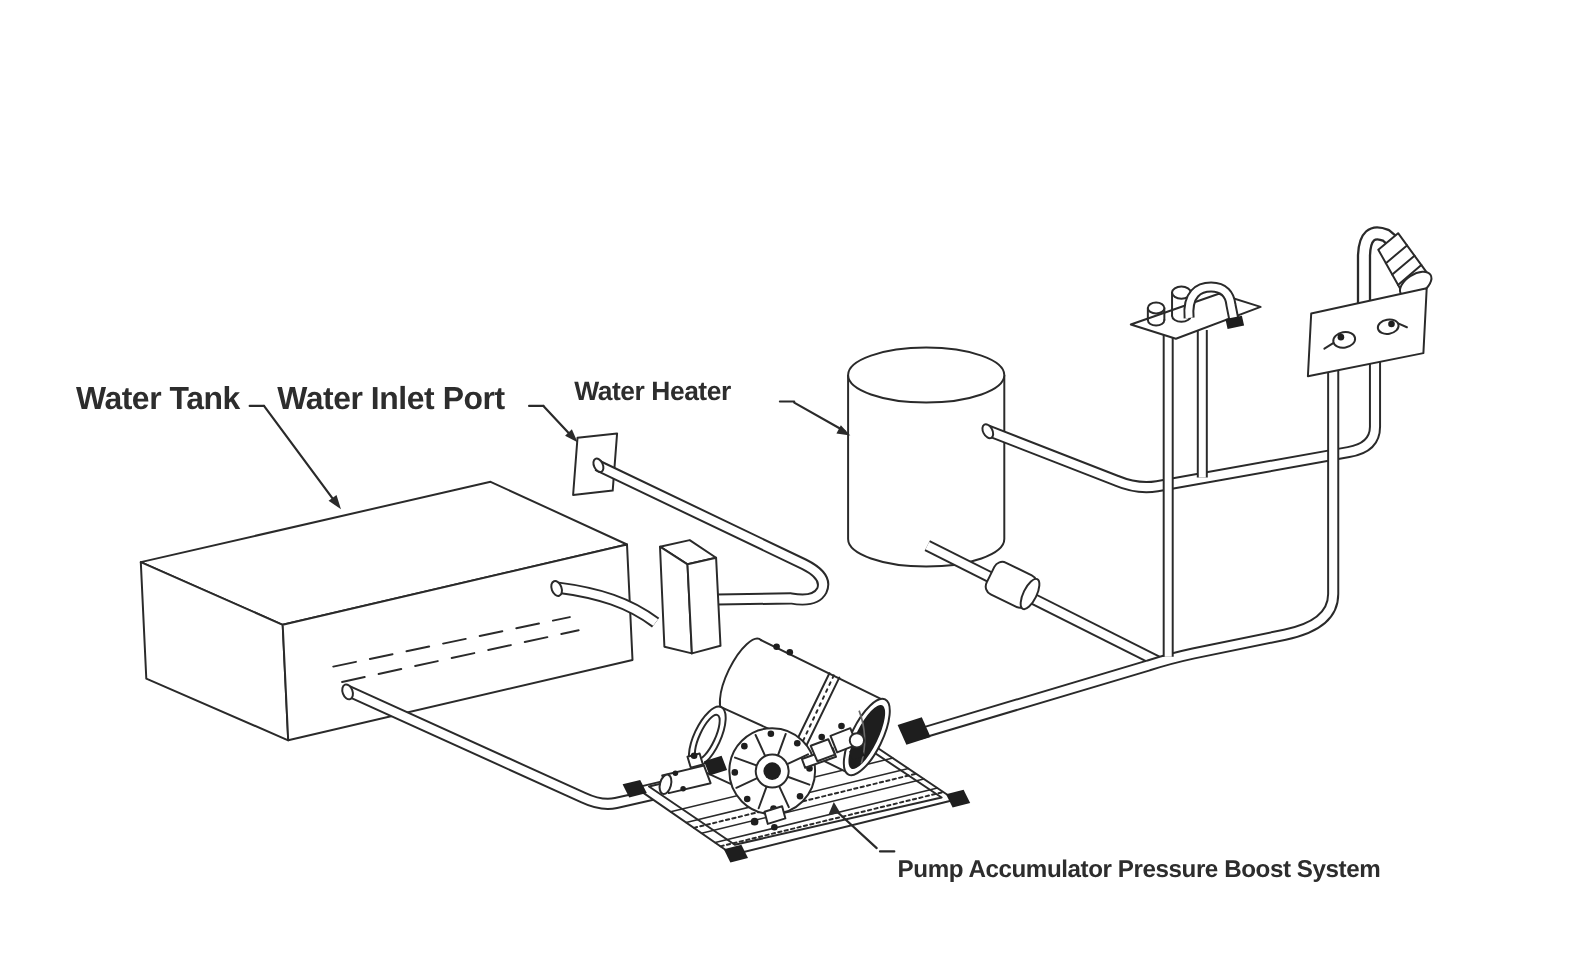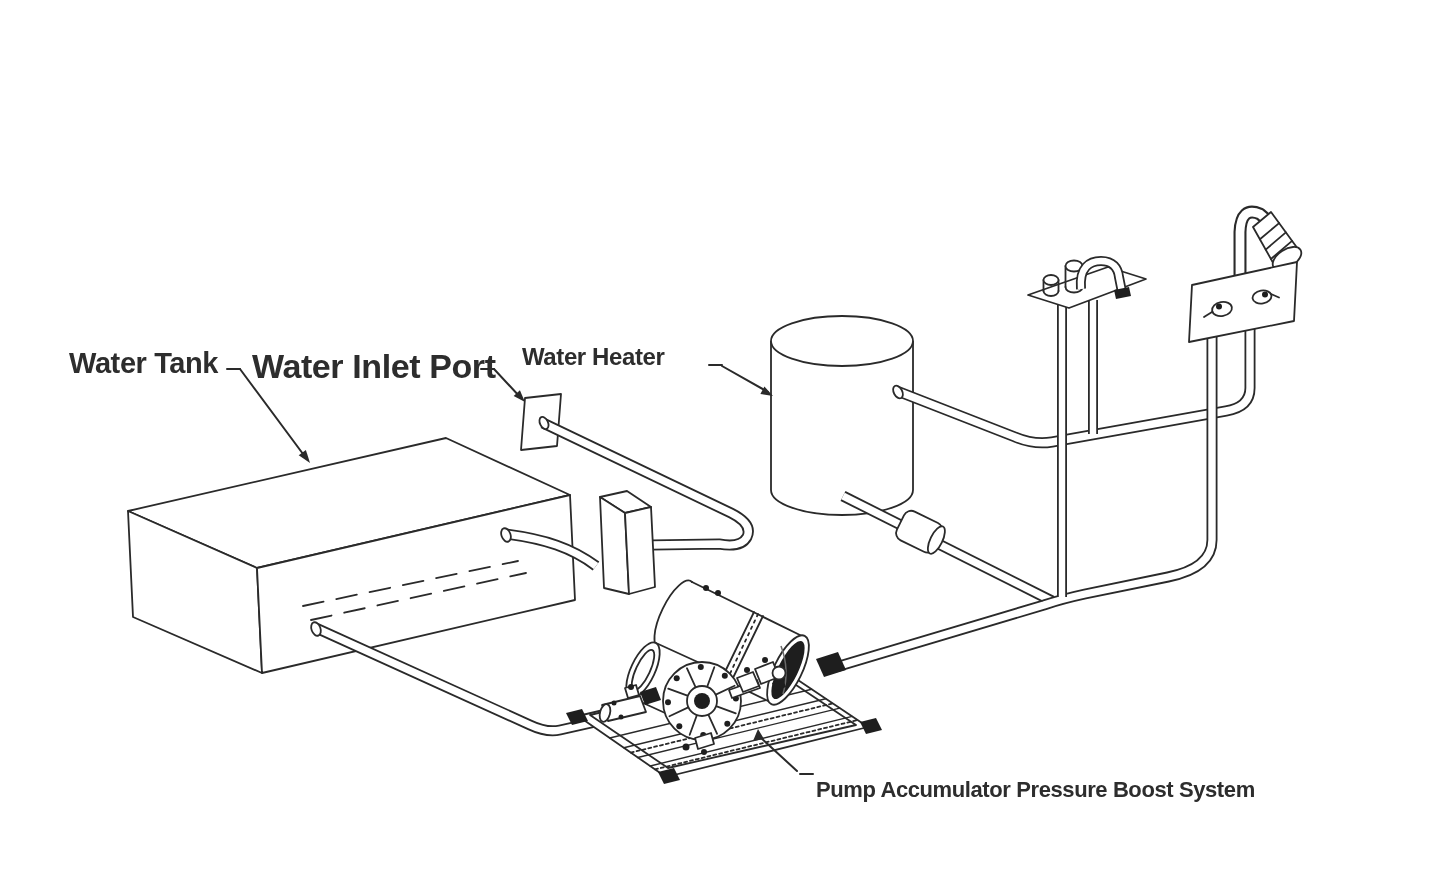--- a/index.html
+++ b/index.html
@@ -1,21 +1,21 @@
 <!DOCTYPE html>
 <html><head>
 <meta charset="utf-8">
 <style>
   html,body{margin:0;padding:0;background:#fff;}
   .stage{position:relative;width:1445px;height:870px;background:#ffffff;overflow:hidden;
          font-family:"Liberation Sans",sans-serif;}
   .stage svg{position:absolute;left:0;top:0;}
   .lbl{position:absolute;font-weight:600;color:#2d2d2d;white-space:nowrap;letter-spacing:-0.4px;}
   #lbl-tank{left:69px;top:347px;font-size:29px;}
-  #lbl-inlet{left:252px;top:347px;font-size:34px;}
+  #lbl-inlet{left:252px;top:347px;font-size:29px;}
   #lbl-heater{left:522px;top:343px;font-size:24px;}
   #lbl-pump{left:816px;top:777px;font-size:22px;}
 
   
   .s  {fill:none;stroke:#2a2a2a;stroke-width:1.8;stroke-linejoin:round;stroke-linecap:round;}
   .sw {fill:#ffffff;stroke:#2a2a2a;stroke-width:1.8;stroke-linejoin:round;}
   .fw {fill:#ffffff;stroke:none;}
   .po {fill:none;stroke:#2a2a2a;stroke-width:11;stroke-linejoin:round;stroke-linecap:butt;}
   .pi {fill:none;stroke:#ffffff;stroke-width:7.4;stroke-linejoin:round;stroke-linecap:butt;}
   .po2{fill:none;stroke:#2a2a2a;stroke-width:10;stroke-linejoin:round;stroke-linecap:butt;}

